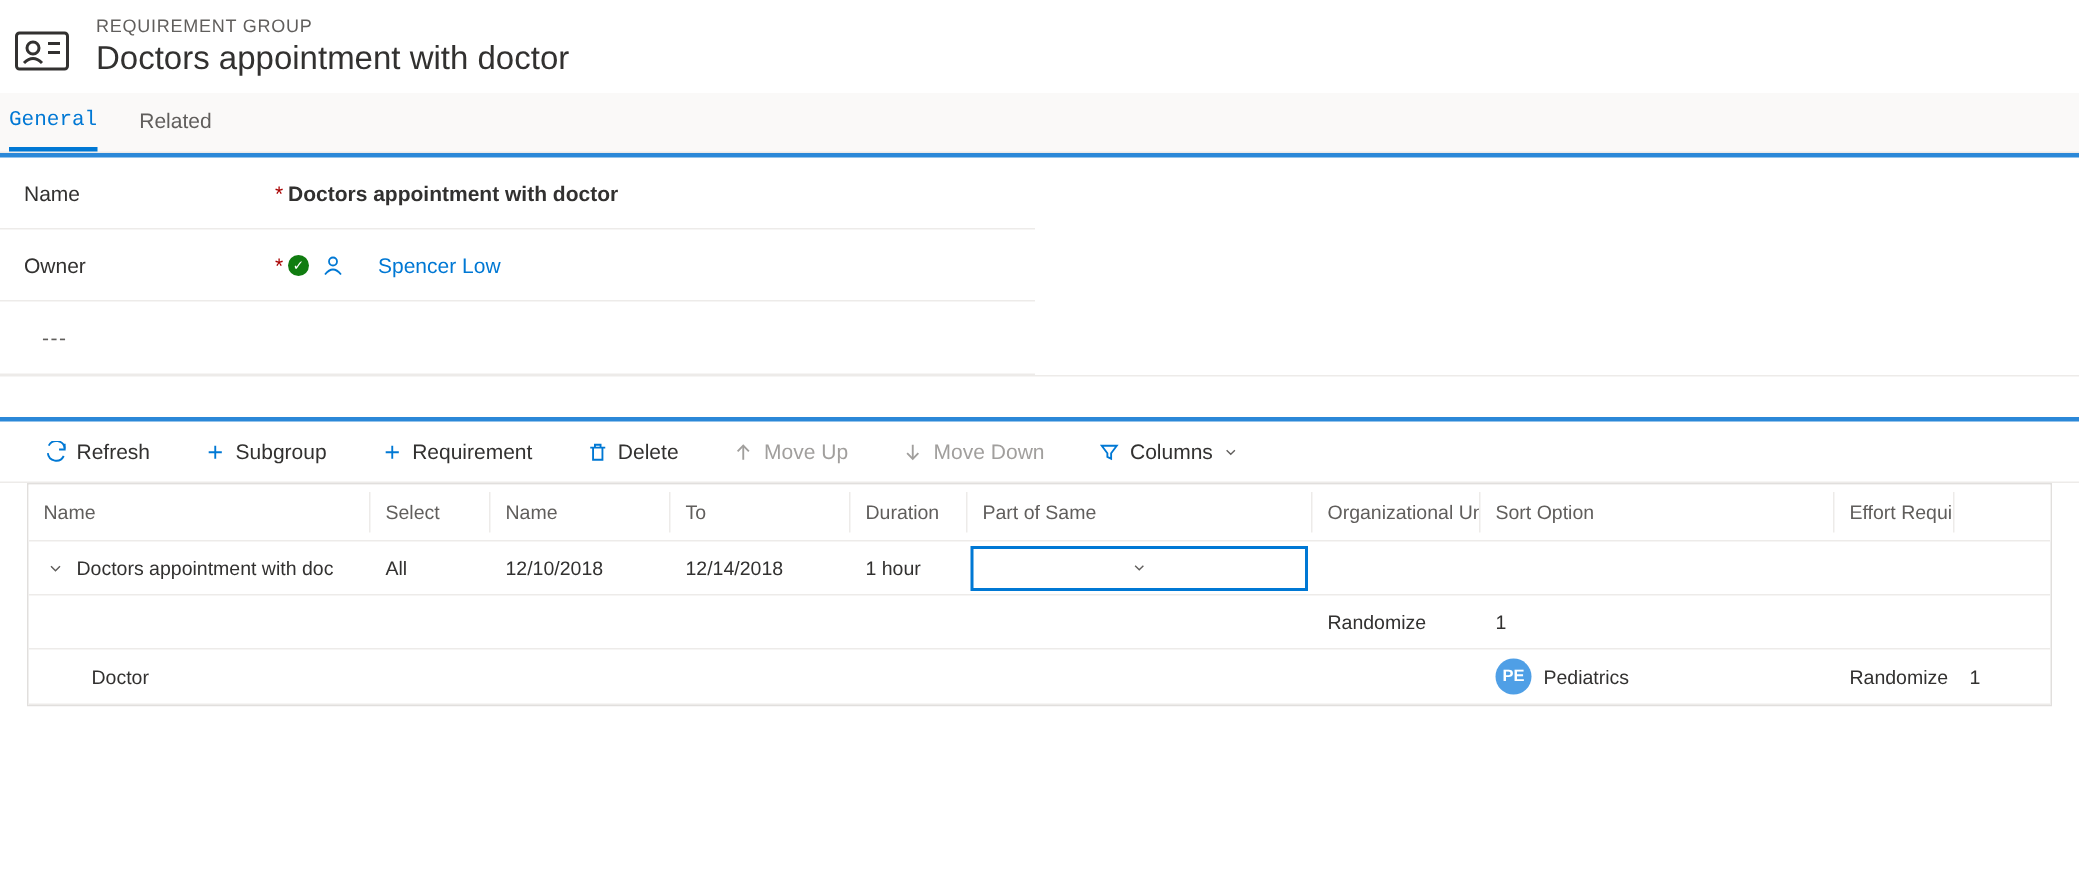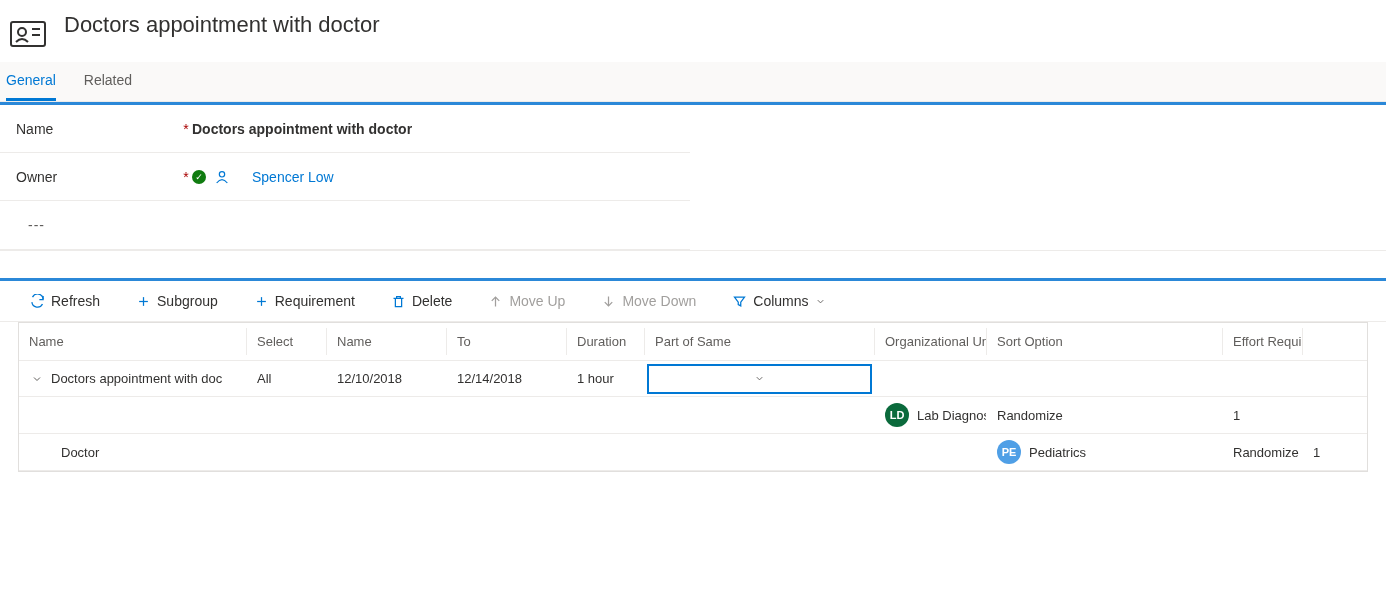--- a/index.html
+++ b/index.html
@@ -50,20 +50,21 @@
       cursor: pointer;
       height: 100%;
       display: flex;
       align-items: center;
       border-bottom: 3px solid transparent;
     }
     .tab.active {
       color: #0078d4;
       border-bottom-color: #0078d4;
       font-weight: 500;
+      font-family: Liberation Mono, monospace;
     }
     .content-top-border {
       height: 3px;
       background: #2b88d8;
     }
     .form-section {
       border-bottom: 1px solid #edebe9;
       padding: 0;
     }
     .form-row {
@@ -205,20 +206,21 @@
   <div class="header-icon">
     <svg viewBox="0 0 40 40" width="40" height="40" fill="none" stroke="#323130" stroke-width="2">
       <rect x="3" y="8" width="34" height="24" rx="2"></rect>
       <circle cx="14" cy="18" r="4"></circle>
       <path d="M8 28 q6 -6 12 0"></path>
       <line x1="24" y1="15" x2="32" y2="15"></line>
       <line x1="24" y1="21" x2="32" y2="21"></line>
     </svg>
   </div>
   <div>
+    <div class="entity-label">REQUIREMENT GROUP</div>
     <div class="page-title">Doctors appointment with doctor</div>
   </div>
 </div>
 
 <div class="tabs">
   <div class="tab active">General</div>
   <div class="tab">Related</div>
 </div>
 
 <div class="content-top-border"></div>
@@ -347,24 +349,20 @@
       <div class="grid-cell"></div>
     </div>
 
     <div class="grid-row">
       <div class="grid-cell"></div>
       <div class="grid-cell"></div>
       <div class="grid-cell"></div>
       <div class="grid-cell"></div>
       <div class="grid-cell"></div>
       <div class="grid-cell"></div>
-      <div class="grid-cell">
-        <div class="char-badge" style="background:#0b6a3c">LD</div>
-        <span>Lab Diagnostics</span>
-      </div>
       <div class="grid-cell">Randomize</div>
       <div class="grid-cell">1</div>
     </div>
 
     <div class="grid-row">
       <div class="grid-cell name-cell level-1">Doctor</div>
       <div class="grid-cell"></div>
       <div class="grid-cell"></div>
       <div class="grid-cell"></div>
       <div class="grid-cell"></div>

